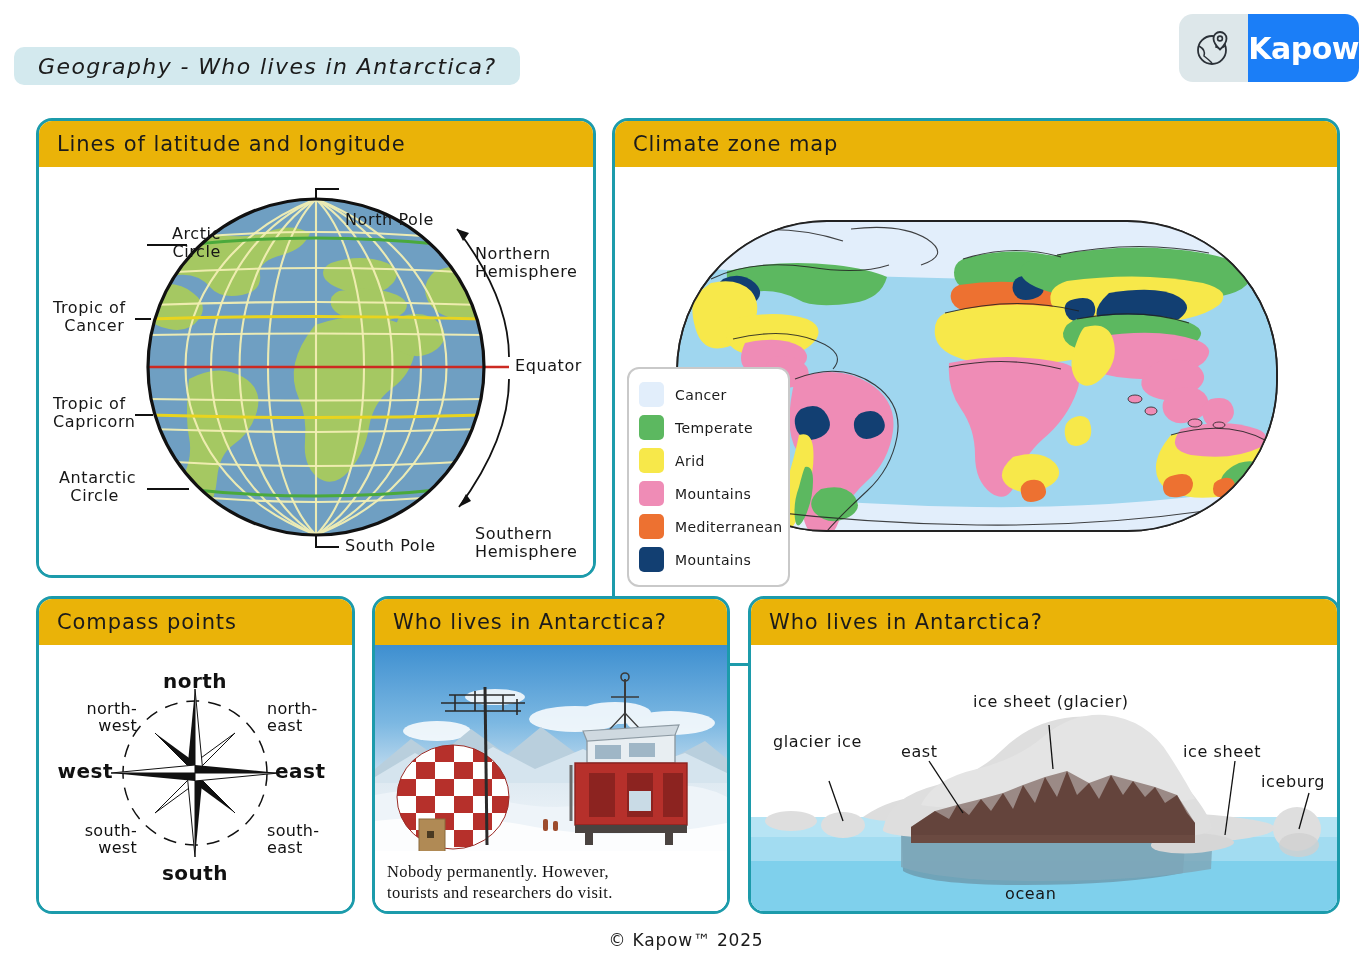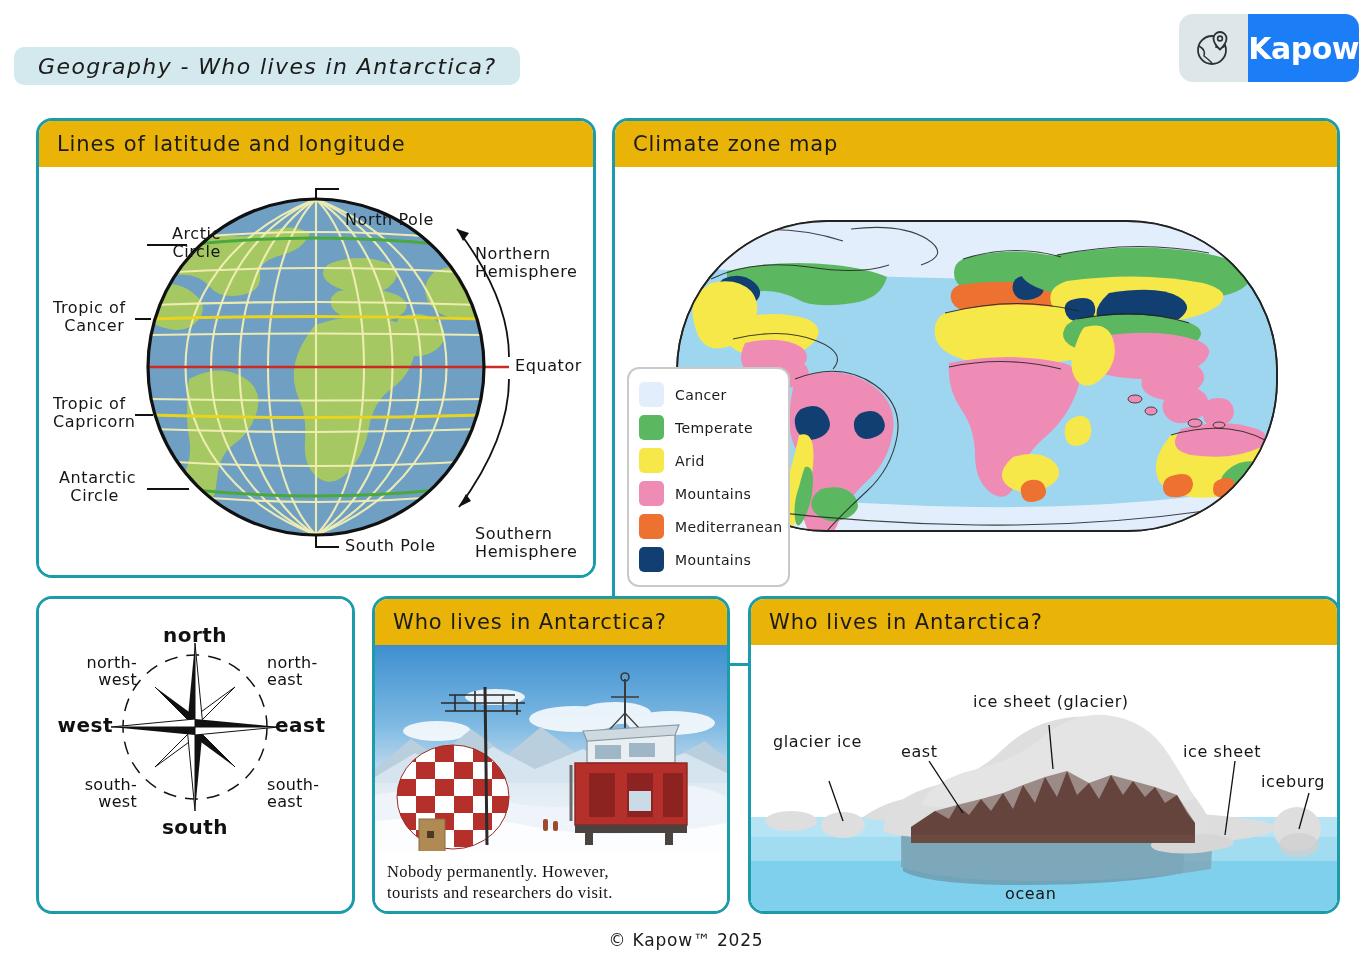--- a/index.html
+++ b/index.html
@@ -420,20 +420,21 @@
       </div>
       <div class="legend-row">
         <span class="legend-swatch" style="background:#123f72;"></span>
         <span class="legend-label">Mountains</span>
       </div>
     </div>
   </div>
 </div>
 
 <div class="card" id="card-compass">
+  <div class="card-header">Compass points</div>
   <div class="card-body">
 
     <svg width="313" height="266" viewBox="0 0 313 266" style="position:absolute;left:0;top:0;">
 
       <circle cx="156" cy="128" r="72" fill="none" stroke="#111" stroke-width="1.5" stroke-dasharray="13 9"></circle>
 
       <g>
 
         <polygon points="156,128 196,88 163,121" fill="#111"></polygon>
         <polygon points="156,128 196,88 151,121" fill="#fff" stroke="#111" stroke-width="1"></polygon>

